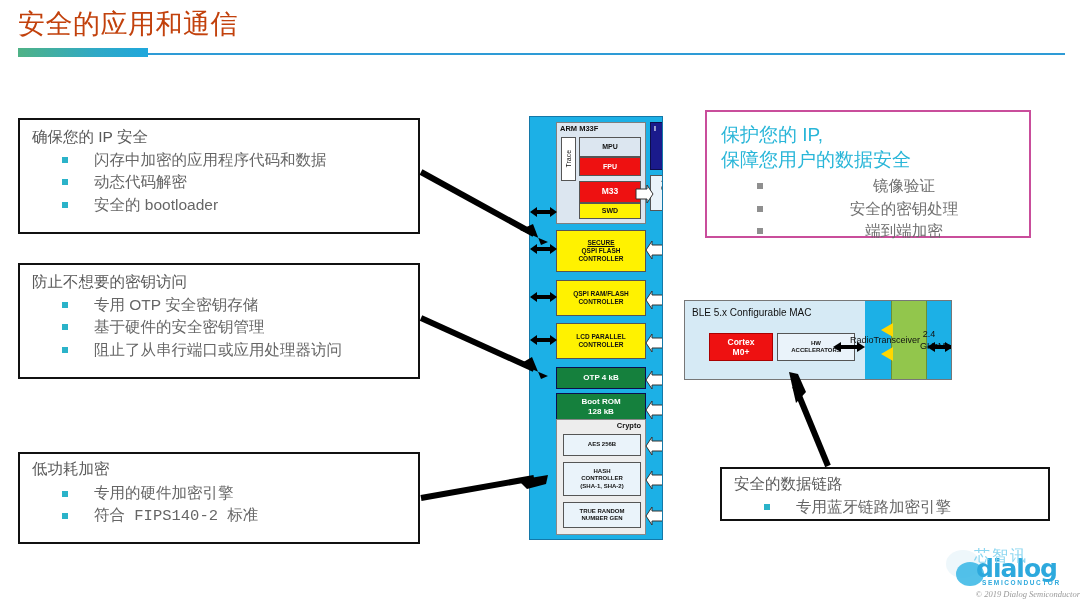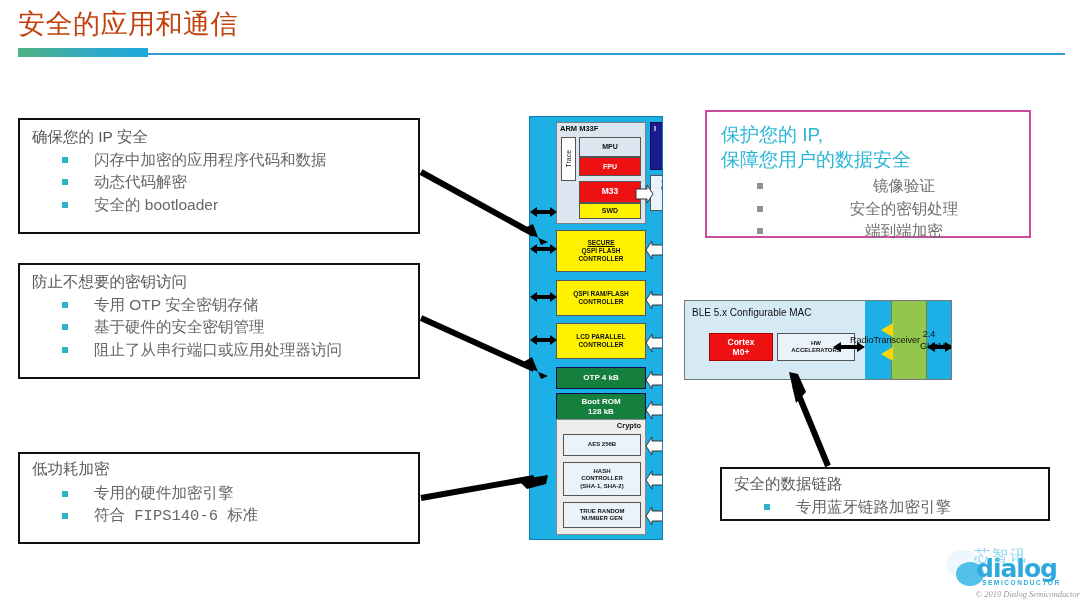--- a/index.html
+++ b/index.html
@@ -200,21 +200,21 @@
       <li><span class="bul"></span><span>专用 OTP 安全密钥存储</span></li>
       <li><span class="bul"></span><span>基于硬件的安全密钥管理</span></li>
       <li><span class="bul"></span><span>阻止了从串行端口或应用处理器访问</span></li>
     </ul>
   </div>
 
   <div class="callout" style="left:18px; top:452px; width:402px; height:92px;font-family:Liberation Mono, monospace;">
     <div class="head">低功耗加密</div>
     <ul>
       <li><span class="bul"></span><span>专用的硬件加密引擎</span></li>
-      <li><span class="bul"></span><span>符合 FIPS140-6 标准</span></li>
+      <li><span class="bul"></span><span>符合 FIPS140-2 标准</span></li>
     </ul>
   </div>
 
   <div id="chip">
 
     <div class="cpu-grp">
       <div class="lbl">ARM M33F</div>
       <div class="bx trace">
           <span>Trace</span>
         </div>

